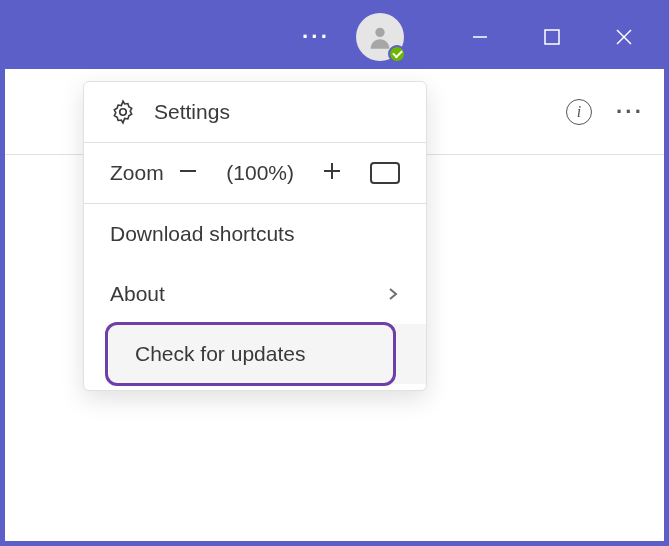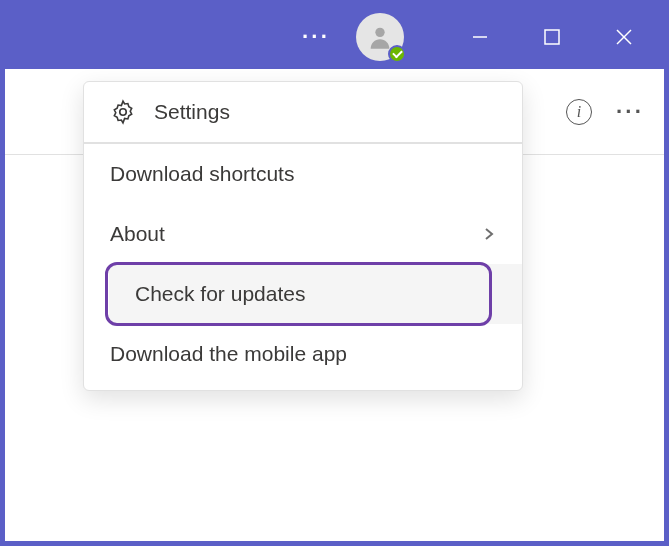--- a/index.html
+++ b/index.html
@@ -85,21 +85,21 @@
   .info-circle{
     width:26px;height:26px;border:1.5px solid #555;border-radius:50%;
     display:flex;align-items:center;justify-content:center;
     font-style:italic;font-family:serif;font-size:16px;
   }
   .tb-ellipsis{font-size:22px;letter-spacing:2px;color:#555;font-weight:700;}
   .dropdown {
     position: absolute;
     top: 12px;
     left: 78px;
-    width: 440px;
+    width: 344px;
     background: #fff;
     border: 1px solid #e1e1e1;
     border-radius: 6px;
     box-shadow: 0 8px 24px rgba(0,0,0,0.12);
     z-index: 10;
     padding-bottom: 6px;
   }
   .dd-row {
     display:flex;
     align-items:center;
@@ -173,20 +173,38 @@
     <div class="dd-row dd-settings dd-item">
       <svg viewBox="0 0 24 24">
         <circle cx="12" cy="12" r="3"></circle>
         <path d="M12 2l1.5 2.6 3-0.4 0.9 2.9 2.6 1.5-1.3 2.7 1.3 2.7-2.6 1.5-0.9 2.9-3-0.4L12 22l-1.5-2.6-3 0.4-0.9-2.9L4 15.4l1.3-2.7L4 10l2.6-1.5 0.9-2.9 3 0.4z"></path>
       </svg>
       <span>Settings</span>
     </div>
 
     <div class="dd-divider"></div>
 
+    <div class="dd-row dd-zoom">
+      <span>Zoom</span>
+      <div class="zoom-ctrls">
+        <span class="zbtn">
+          <svg viewBox="0 0 20 20">
+              <line x1="2" y1="10" x2="18" y2="10"></line>
+            </svg>
+        </span>
+        <span class="zval">(100%)</span>
+        <span class="zbtn">
+          <svg viewBox="0 0 20 20">
+              <line x1="2" y1="10" x2="18" y2="10"></line>
+              <line x1="10" y1="2" x2="10" y2="18"></line>
+            </svg>
+        </span>
+        <span class="fs-simple"></span>
+      </div>
+    </div>
 
     <div class="dd-divider"></div>
 
     <div class="dd-row dd-item">
       <span>Download shortcuts</span>
     </div>
 
     <div class="dd-row dd-item dd-about">
       <span>About</span>
       <span class="chevron">
@@ -194,18 +212,15 @@
             <polyline points="4,2 10,7 4,12"></polyline>
           </svg>
       </span>
     </div>
 
     <div class="dd-row dd-item dd-highlight">
       <span>Check for updates</span>
       <span class="annotation"></span>
     </div>
 
-    <div class="dd-row dd-item">
-      <span>Download the mobile app</span>
-    </div>
 
   </div>
 </div>
 
 </body></html>

